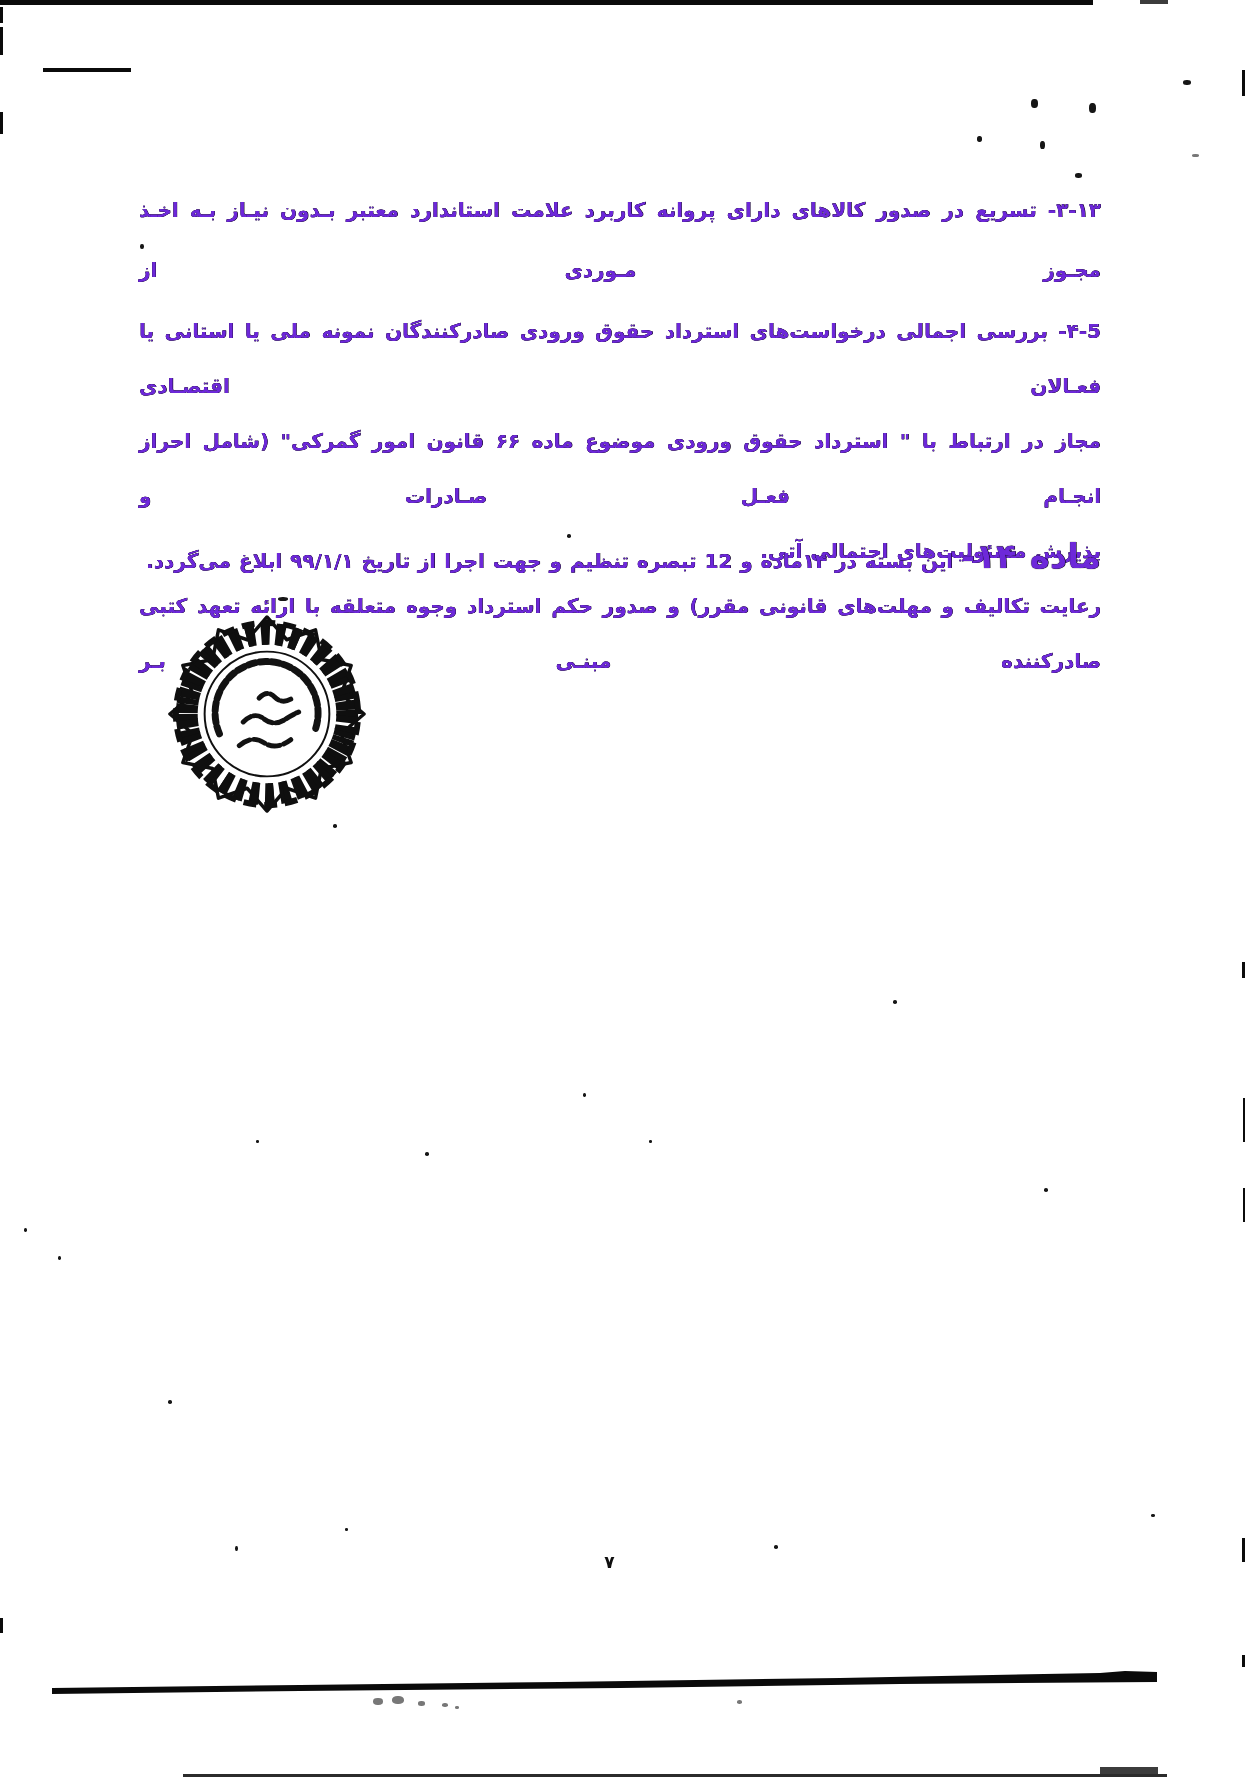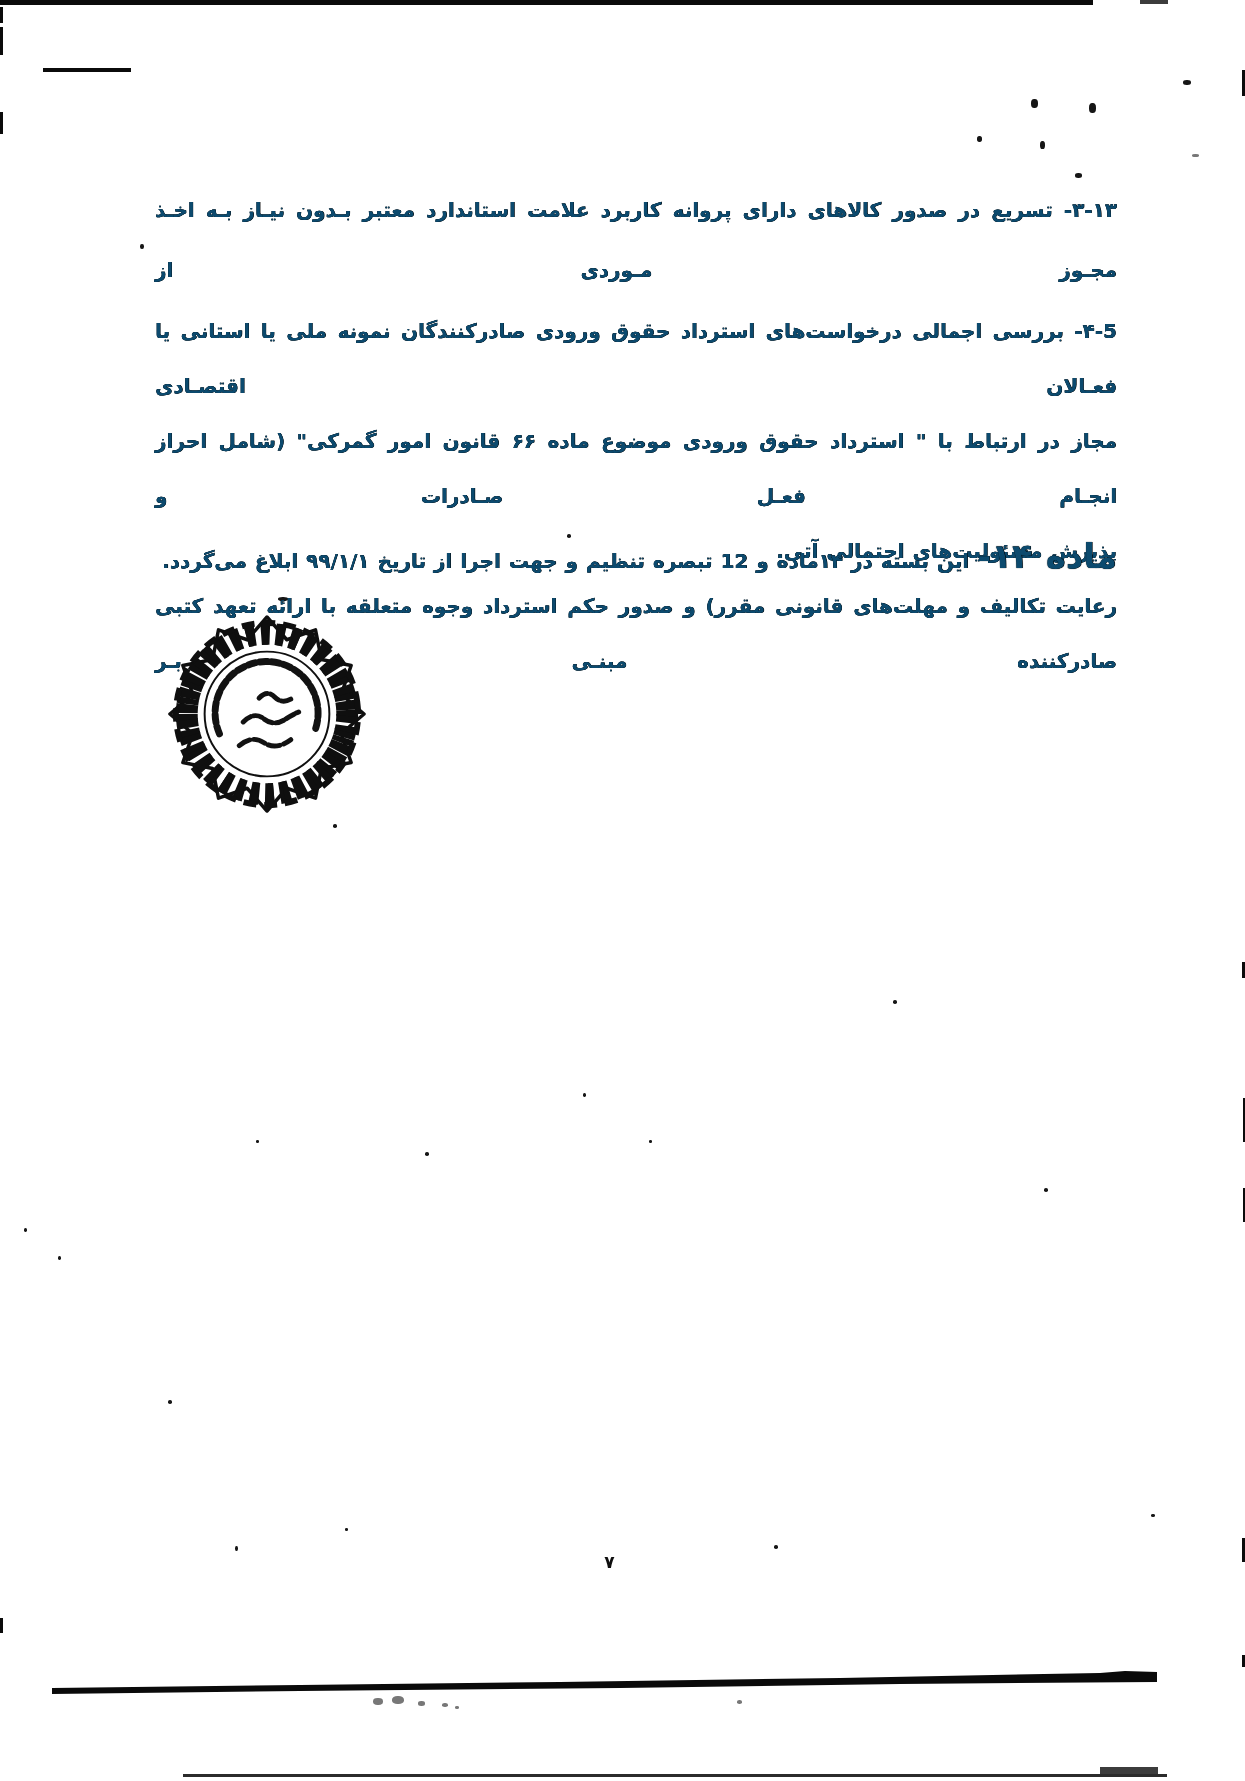--- a/index.html
+++ b/index.html
@@ -10,25 +10,25 @@
     overflow: hidden;
     font-family: "DejaVu Sans", sans-serif;
     color: #0e0e0e;
   }
   .page { position: absolute; inset: 0; background: #ffffff; }
 
   
   .text-block {
     position: absolute;
     direction: rtl;
-    right: 128px;
+    right: 144px;
     width: 962px;
     font-size: 20px;
     font-weight: 700;
-    color: #0c4a6e;
+    color: #6d28d9;
     text-shadow: 0 0 0.6px #000, 0.3px 0 0.3px #000;
     word-spacing: 1px;
   }
   #clause-13-3 { top: 180px; line-height: 60px; }
   #clause-13-4 { top: 304px; line-height: 55px; }
   .jline { text-align: justify; text-align-last: justify; }
   .jline.lastline { text-align-last: right; }
   #article-14 { top: 534px; line-height: 44px; text-align: right; }
   .article-label {
     font-size: 34px;

